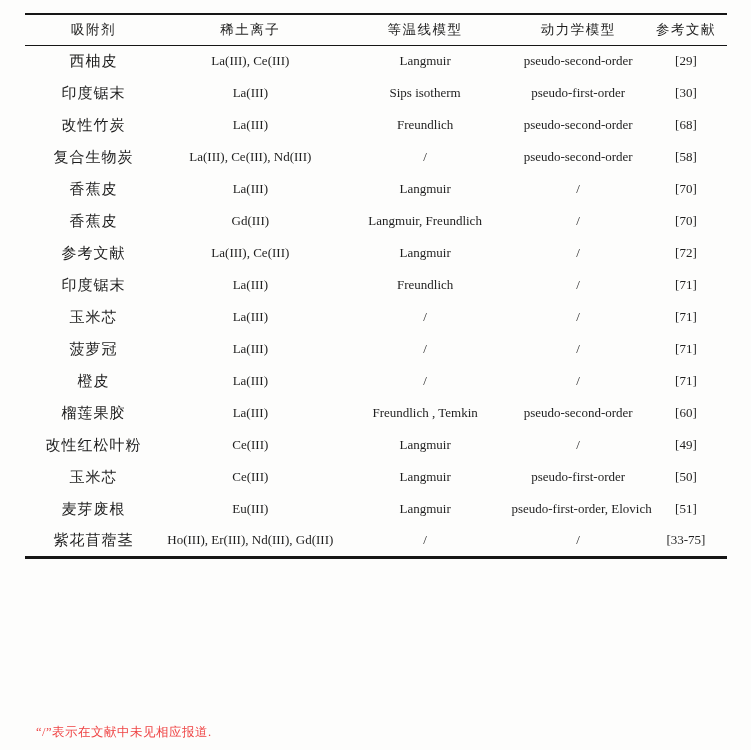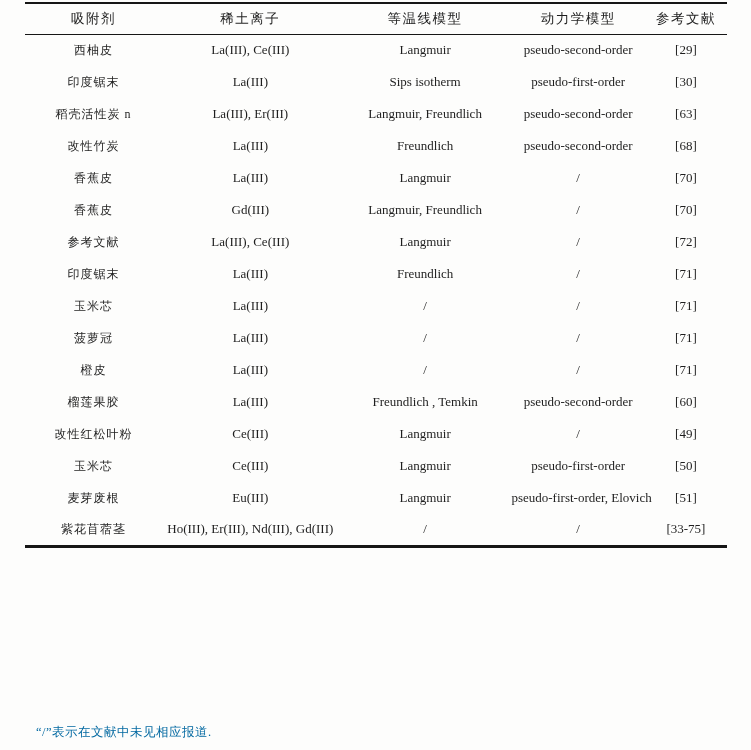--- a/index.html
+++ b/index.html
@@ -9,21 +9,21 @@
     font-family: "Liberation Serif", "DejaVu Serif", serif;
     color: #1e1e1e;
   }
   .sheet {
     position: relative;
     width: 751px; height: 750px;
     overflow: hidden;
   }
   table.ref-table {
     position: absolute;
-    left: 25px; top: 2px;
+    left: 25px; top: 13px;
     width: 702px;
     border-collapse: collapse;
     table-layout: fixed;
     border-top: 2.5px solid #161616;
     border-bottom: 3px solid #161616;
   }
   col.c0 { width: 19.5%; }
   col.c1 { width: 25.2%; }
   col.c2 { width: 24.6%; }
   col.c3 { width: 19.0%; }
@@ -40,29 +40,29 @@
   }
   tbody td {
     height: 32px;
     text-align: center;
     vertical-align: middle;
     font-size: 13px;
     white-space: nowrap;
     overflow: visible;
   }
   tbody td.cjk {
-    font-size: 12px;
+    font-size: 15px;
     letter-spacing: 1px;
   }
   .footnote {
     position: absolute;
     left: 36px; top: 724px;
     font-size: 12.5px;
     letter-spacing: 0.5px;
-    color: #0369a1;
+    color: #ef4444;
     font-family: Liberation Serif, serif;
   }
 </style>
 </head>
 <body>
 
 <div class="sheet">
 
   <table class="ref-table">
     <colgroup>
@@ -90,32 +90,32 @@
     <td>[29]</td>
   </tr>
         <tr>
     <td class="cjk">印度锯末</td>
     <td>La(III)</td>
     <td>Sips isotherm</td>
     <td>pseudo-first-order</td>
     <td>[30]</td>
   </tr>
         <tr>
-    <td class="cjk">稻壳活性炭 n</td>
-    <td>La(III), Er(III)</td>
-    <td>Langmuir, Freundlich</td>
-    <td>pseudo-second-order</td>
-    <td>[63]</td>
-  </tr>
-        <tr>
     <td class="cjk">改性竹炭</td>
     <td>La(III)</td>
     <td>Freundlich</td>
     <td>pseudo-second-order</td>
     <td>[68]</td>
+  </tr>
+        <tr>
+    <td class="cjk">复合生物炭</td>
+    <td>La(III), Ce(III), Nd(III)</td>
+    <td>/</td>
+    <td>pseudo-second-order</td>
+    <td>[58]</td>
   </tr>
         <tr>
     <td class="cjk">香蕉皮</td>
     <td>La(III)</td>
     <td>Langmuir</td>
     <td>/</td>
     <td>[70]</td>
   </tr>
         <tr>
     <td class="cjk">香蕉皮</td>

